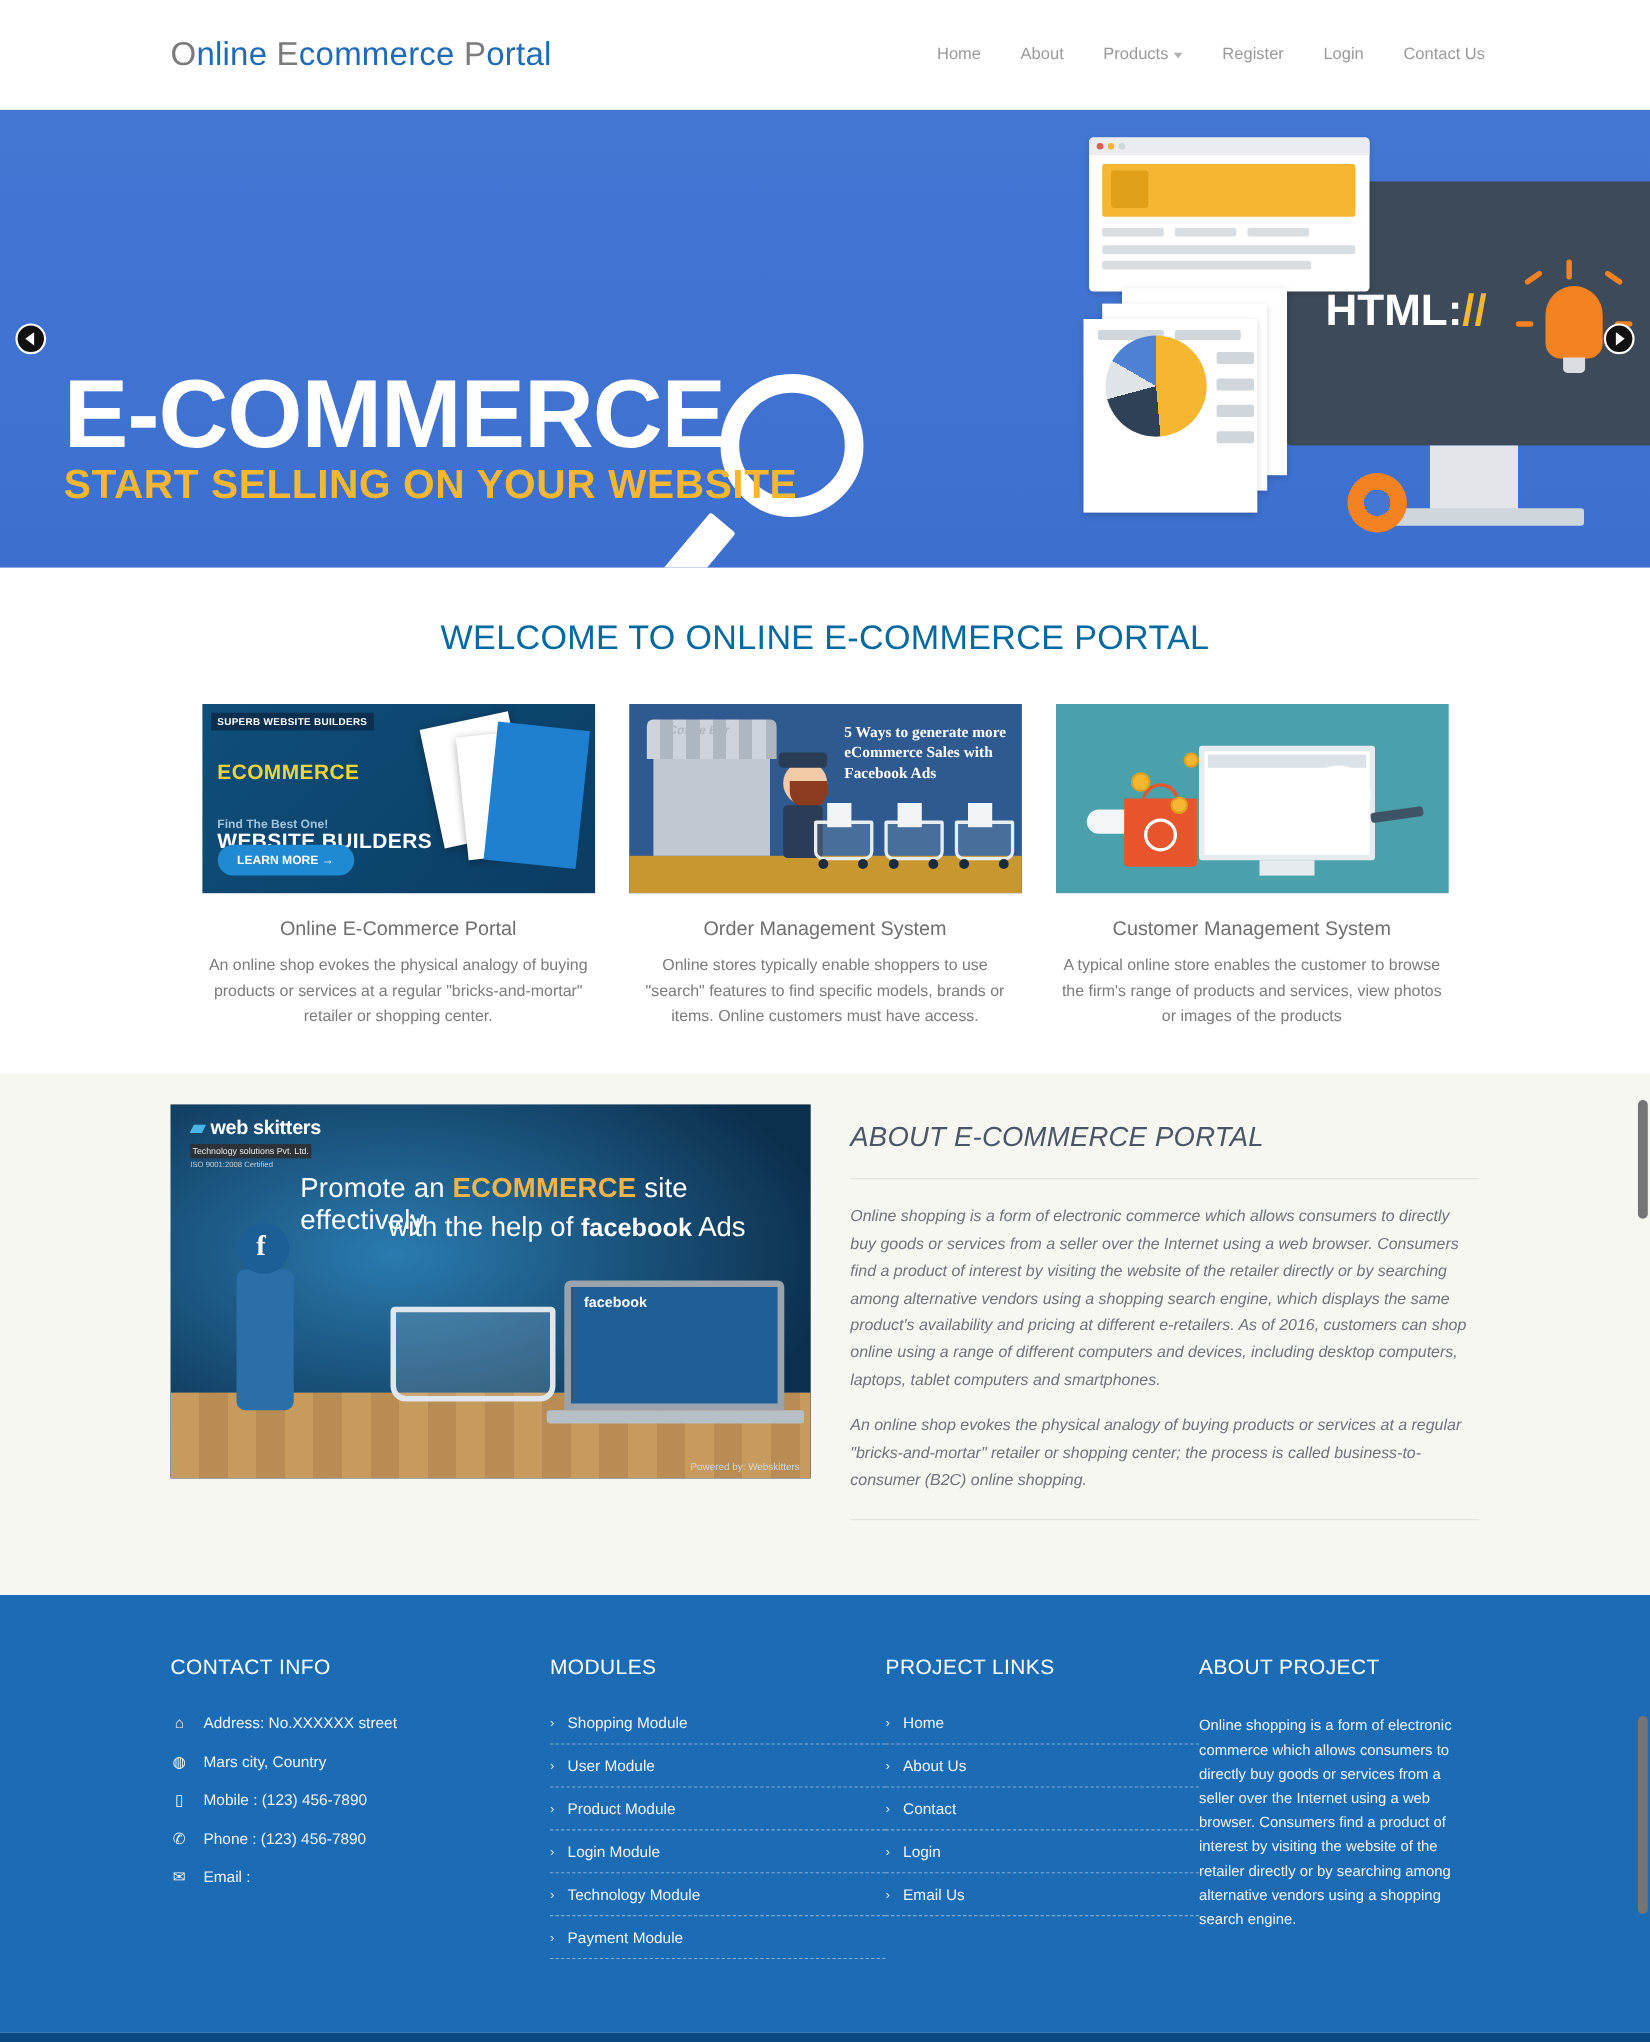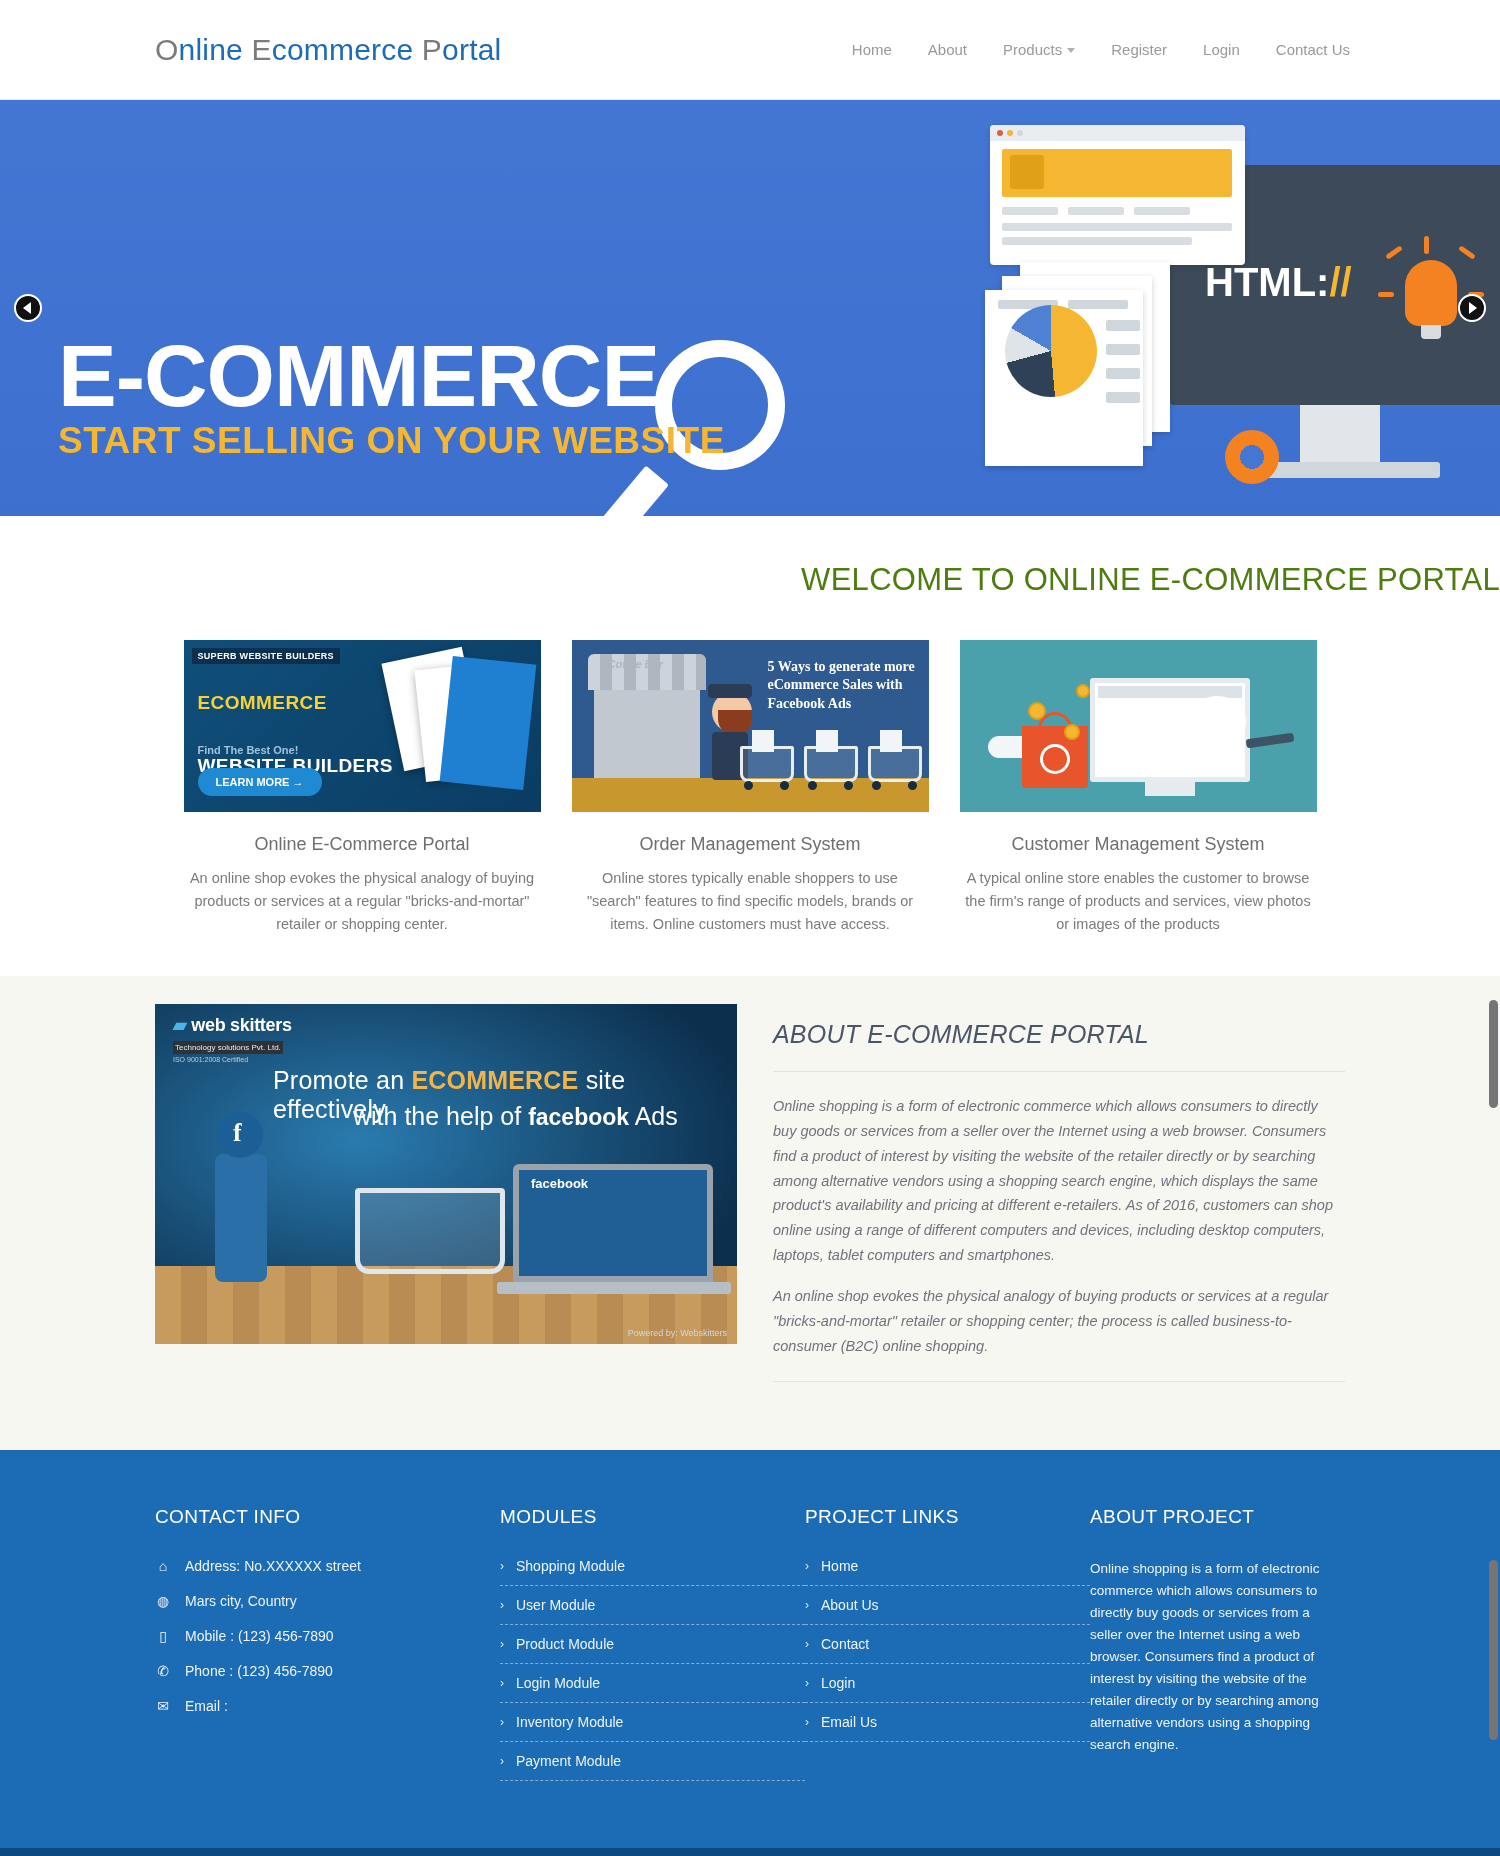--- a/index.html
+++ b/index.html
@@ -163,21 +163,21 @@
     position: absolute; background:#fff; box-shadow: 0 2px 6px rgba(0,0,0,.18);
   }
   .pie { position:absolute; left:25px; top:205px; width:92px; height:92px; border-radius:50%;
          background: conic-gradient(#f5b731 0deg 175deg, #2f4157 175deg 255deg, #dfe4e8 255deg 300deg, #4e80d4 300deg 360deg); }
   .gear { position:absolute; width:54px;height:54px;border-radius:50%;
           background: radial-gradient(circle, #4477d4 0 12px, #f58220 12px 100%); }
 
   
   .welcome-sec { background:#fff; padding: 46px 0 40px; }
   .welcome-title {
-    text-align:right; font-size: 31px; color:#4d7c0f; font-weight:400;
+    text-align:center; font-size: 31px; color:#0369a1; font-weight:400;
     letter-spacing: .3px;
   }
   .cards {
     display:flex; justify-content:center; gap: 31px;
     margin-top: 42px;
   }
   .card { width: 357px; }
   .card-img { width:357px; height: 172px; overflow:hidden; position:relative; }
   .card-title {
     text-align:center; font-size:18px; color:#6f6f6f; font-weight:400;
@@ -539,21 +539,21 @@
       <a class="flink" href="#">
           <span class="chev">›</span>
           <span>Product Module</span>
         </a>
       <a class="flink" href="#">
           <span class="chev">›</span>
           <span>Login Module</span>
         </a>
       <a class="flink" href="#">
           <span class="chev">›</span>
-          <span>Inventory Module</span>
+          <span>Technology Module</span>
         </a>
       <a class="flink" href="#">
           <span class="chev">›</span>
           <span>Payment Module</span>
         </a>
     </div>
 
     <div class="fcol c-links">
       <h4>PROJECT LINKS</h4>
       <a class="flink" href="#">

